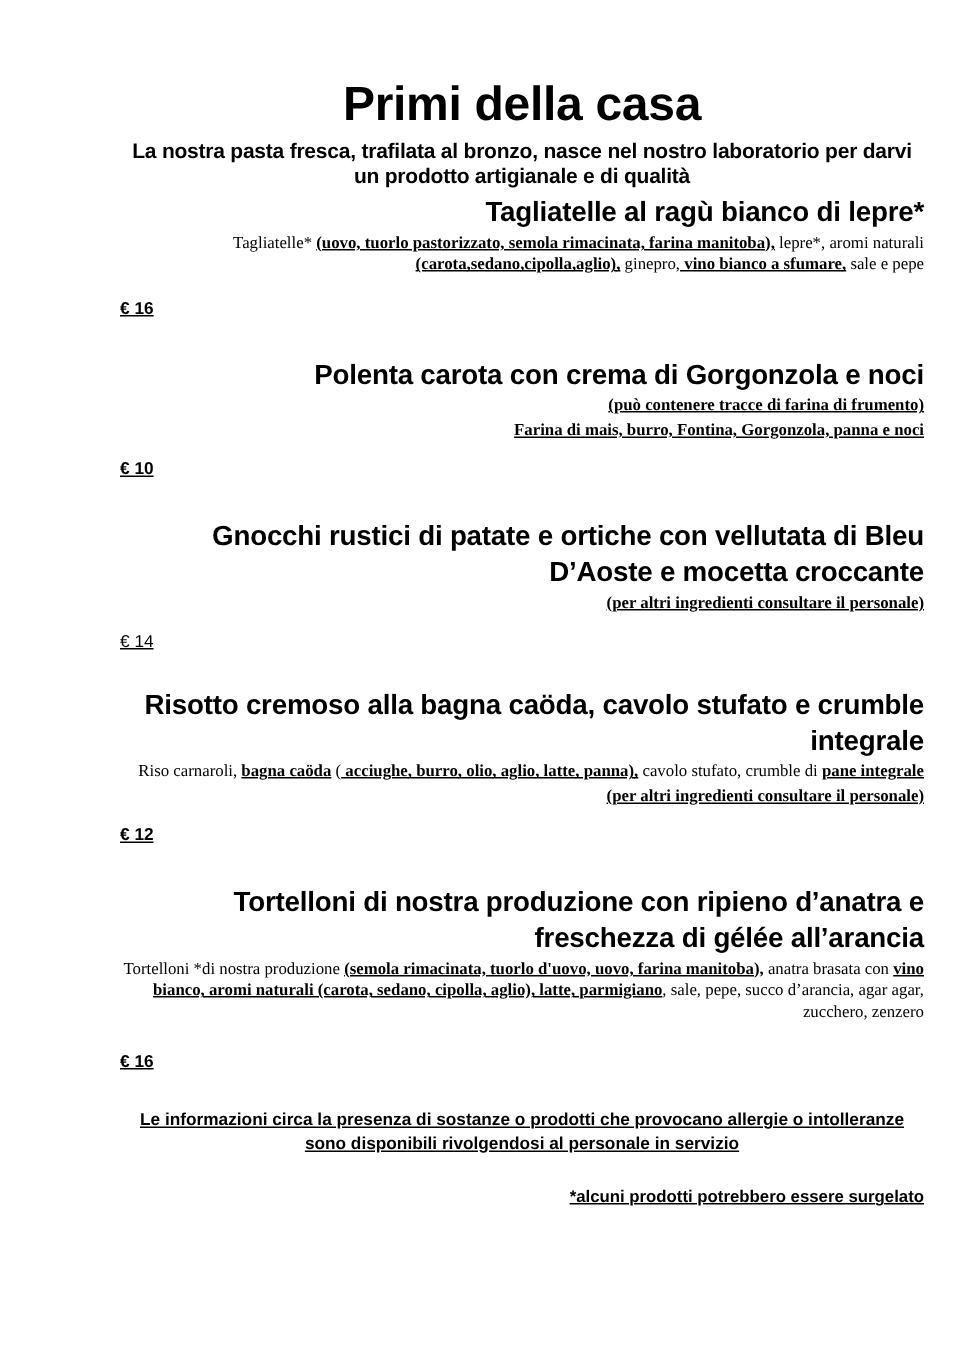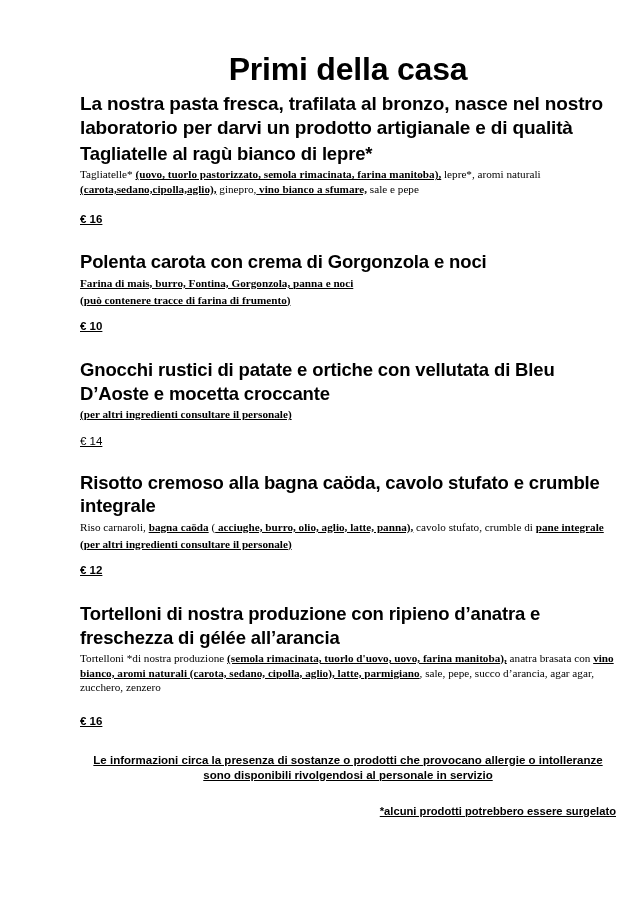--- a/index.html
+++ b/index.html
@@ -27,31 +27,31 @@
   
   .menu-title {
     font-size: 32px;
     font-weight: bold;
     text-align: center;
     line-height: 1.12;
     margin: 0 0 4px 0;
     letter-spacing: -0.2px;
   }
   .menu-subtitle {
-    font-size: 19px;
+    font-size: 14px;
     font-weight: bold;
-    text-align: left;
+    text-align: center;
     line-height: 1.26;
     margin: 0 0 2px 0;
     letter-spacing: -0.15px;
   }
 
   
   .dish {
-    text-align: left;
+    text-align: right;
   }
   .dish-name {
     font-size: 18.5px;
     font-weight: bold;
     line-height: 1.28;
     margin: 0;
     letter-spacing: -0.15px;
   }
   .dish-desc {
     font-size: 11.2px;
@@ -125,22 +125,22 @@
   <div class="dish">
     <p class="dish-name">Tagliatelle al ragù bianco di lepre*</p>
     <p class="dish-desc"><span class="u">Tagliatelle* </span><span class="al">(uovo, tuorlo pastorizzato, semola rimacinata, farina manitoba),</span><span class="u"> lepre*, aromi naturali</span><span class="al"> (carota,sedano,cipolla,aglio),</span><span class="u"> ginepro,</span><span class="al"> vino bianco a sfumare,</span><span class="u"> sale e pepe</span></p>
   </div>
   <div class="gap-a"></div>
   <p class="price">€ 16</p>
   <div class="gap-e"></div>
 
   <div class="dish">
     <p class="dish-name">Polenta carota con crema di Gorgonzola e noci</p>
+    <p class="dish-desc desc-note">(può contenere tracce di farina di frumento)</p>
     <p class="dish-desc desc-all">Farina di mais, burro, Fontina, Gorgonzola, panna e noci</p>
-    <p class="dish-desc desc-note">(può contenere tracce di farina di frumento)</p>
   </div>
   <div class="gap-c"></div>
   <p class="price">€ 10</p>
   <div class="gap-e"></div>
 
   <div class="dish">
     <p class="dish-name">Gnocchi rustici di patate e ortiche con vellutata di Bleu D’Aoste e mocetta croccante</p>
     <p class="dish-desc desc-note">(per altri ingredienti consultare il personale)</p>
   </div>
   <div class="gap-c"></div>

